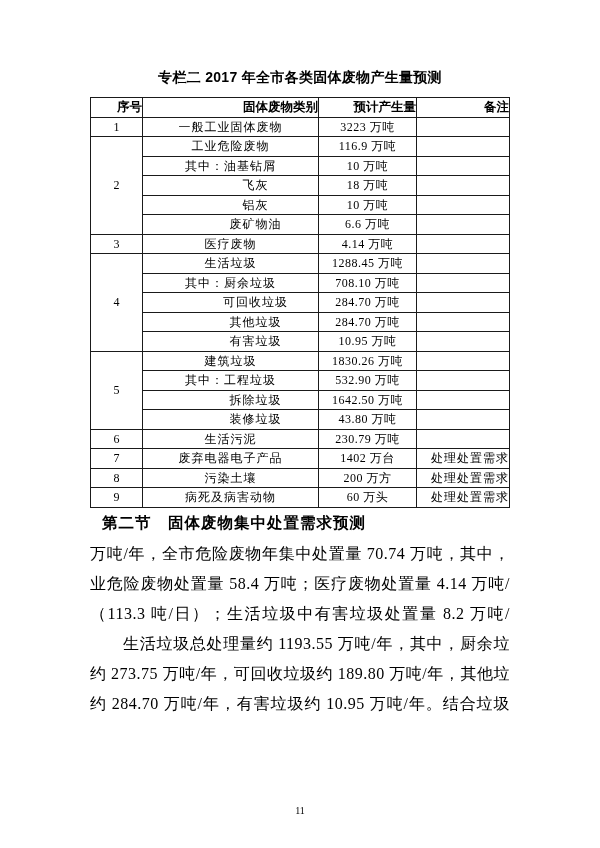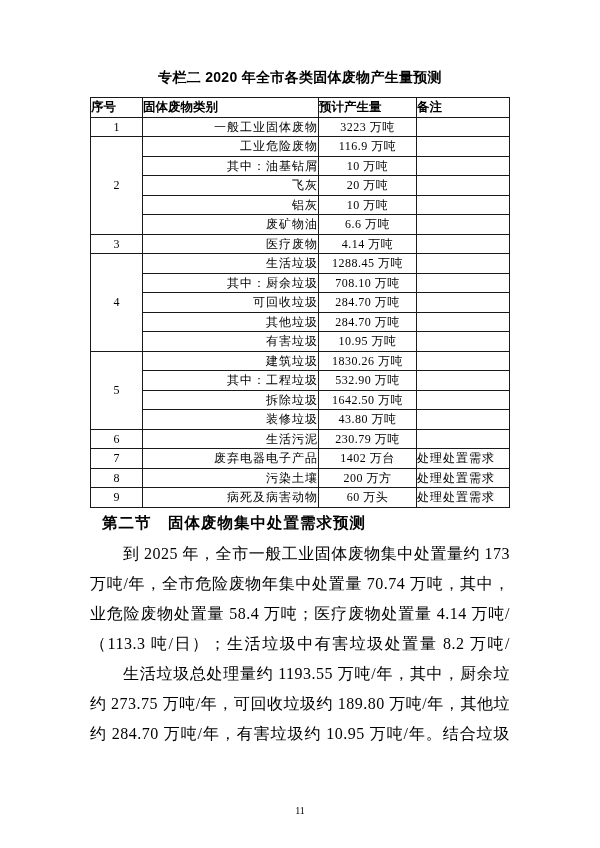--- a/index.html
+++ b/index.html
@@ -34,28 +34,28 @@
     border: 1px solid #1a1a1a;
     height: 18.5px;
     padding: 0;
     overflow: hidden;
     white-space: nowrap;
   }
   table.forecast th {
     font-family: Liberation Sans, sans-serif;
     font-weight: bold;
     font-size: 12.5px;
-    text-align: left;
+    text-align: right;
   }
   table.forecast td { font-size: 12px; line-height: 18.5px; }
   td.col-no  { text-align: center; }
-  td.col-cat { text-align: right; padding-left: 6px; letter-spacing: 1px; margin-top: 32px; }
+  td.col-cat { text-align: center; padding-left: 6px; letter-spacing: 1px; margin-top: 32px; }
   td.col-cat.indent { padding-left: 50px; }
   td.col-val { text-align: center; padding-left: 8px; letter-spacing: 0.5px; }
-  td.col-note{ text-align: left; padding-left: 8px; letter-spacing: 1px; }
+  td.col-note{ text-align: right; padding-left: 8px; letter-spacing: 1px; }
 
   .section-heading {
     margin-top: 2px;
     padding-left: 12px;
     height: 25px; line-height: 25px;
     font-size: 15.5px;
     font-weight: bold;
     letter-spacing: 1px;
   }
 
@@ -78,21 +78,21 @@
     width: 100%;
     text-align: center;
     font-size: 10px;
   }
 </style>
 </head>
 <body>
 
 <div class="content">
 
-  <div class="doc-title">专栏二  2020 年全市各类固体废物产生量预测</div>
+  <div class="doc-title">专栏二  2017 年全市各类固体废物产生量预测</div>
 
   <table class="forecast">
     <colgroup>
       <col style="width:52px">
         <col style="width:176px">
         <col style="width:98px">
         <col style="width:93px">
     </colgroup>
     <thead>
       <tr>
@@ -115,21 +115,21 @@
           <td class="col-val">116.9 万吨</td>
           <td class="col-note"></td>
         </tr>
         <tr>
           <td class="col-cat">其中：油基钻屑</td>
           <td class="col-val">10 万吨</td>
           <td class="col-note"></td>
         </tr>
         <tr>
           <td class="col-cat indent">飞灰</td>
-          <td class="col-val">20 万吨</td>
+          <td class="col-val">18 万吨</td>
           <td class="col-note"></td>
         </tr>
         <tr>
           <td class="col-cat indent">铝灰</td>
           <td class="col-val">10 万吨</td>
           <td class="col-note"></td>
         </tr>
         <tr>
           <td class="col-cat indent">废矿物油</td>
           <td class="col-val">6.6 万吨</td>
@@ -212,21 +212,20 @@
           <td class="col-val">60 万头</td>
           <td class="col-note">处理处置需求</td>
         </tr>
       </tbody>
   </table>
 
   <div class="section-heading">第二节　固体废物集中处置需求预测</div>
 
   <div class="body-text">
       <div class="para">
-        <div class="line first">到 2025 年，全市一般工业固体废物集中处置量约 173</div>
         <div class="line">万吨/年，全市危险废物年集中处置量 70.74 万吨，其中，工</div>
         <div class="line">业危险废物处置量 58.4 万吨；医疗废物处置量 4.14 万吨/年</div>
         <div class="line no-justify-last">（113.3 吨/日）；生活垃圾中有害垃圾处置量 8.2 万吨/年。</div>
       </div>
       <div class="para">
         <div class="line first">生活垃圾总处理量约 1193.55 万吨/年，其中，厨余垃圾</div>
         <div class="line">约 273.75 万吨/年，可回收垃圾约 189.80 万吨/年，其他垃圾</div>
         <div class="line">约 284.70 万吨/年，有害垃圾约 10.95 万吨/年。结合垃圾分</div>
       </div>
     </div>

